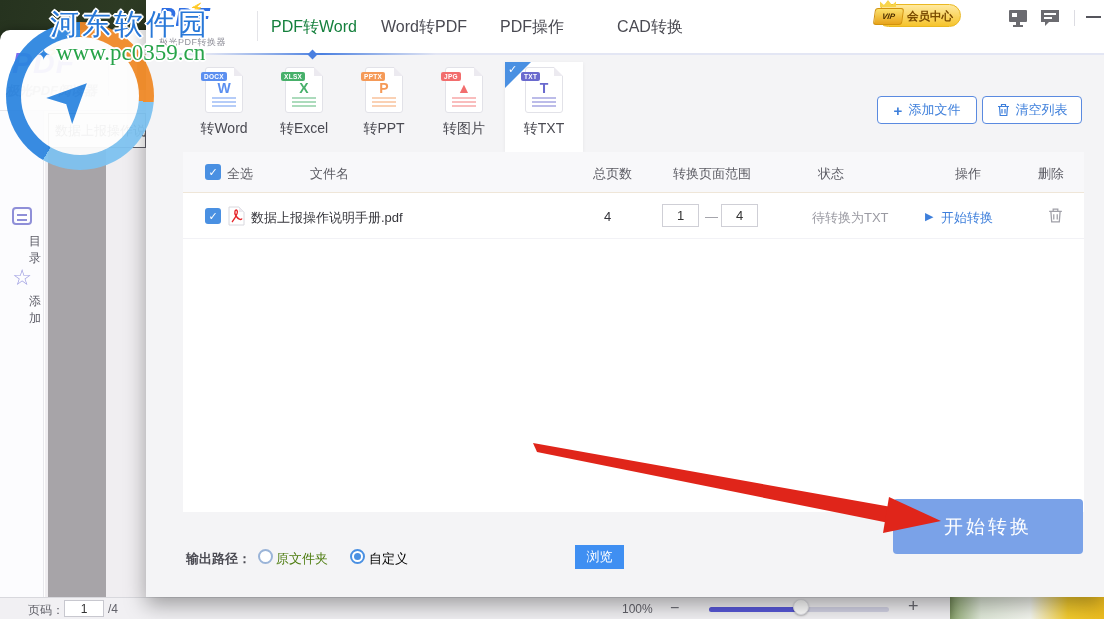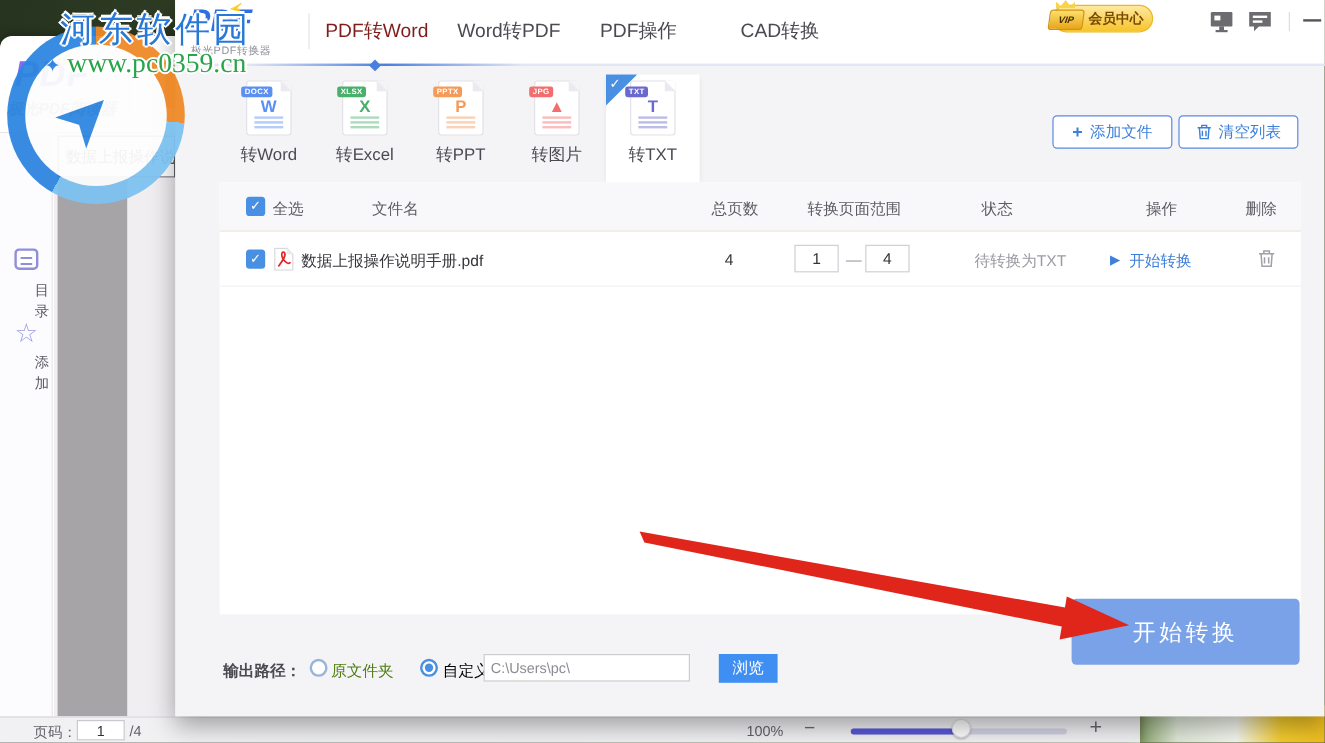--- a/index.html
+++ b/index.html
@@ -42,21 +42,21 @@
         border:1px solid #e2e2e8;box-shadow:0 1px 2px rgba(0,0,0,.25);}
   
   #conv{position:absolute;left:146px;top:0;width:958px;height:597px;background:#f4f4f6;
         box-shadow:0 8px 20px rgba(0,0,0,.35);}
   #c-topbar{position:absolute;left:0;top:0;width:958px;height:55px;background:#fff;}
   .c-logo{position:absolute;left:12px;top:2px;font-size:26px;font-weight:900;font-style:italic;color:#2f6fe4;}
   .c-bolt{position:absolute;left:44px;top:2px;font-size:11px;color:#f5a623;transform:rotate(12deg);}
   .c-sub{position:absolute;left:13px;top:36px;font-size:9px;color:#90909a;letter-spacing:.5px;}
   .c-vsep{position:absolute;left:111px;top:11px;width:1px;height:30px;background:#e4e4e8;}
   .nav-tab{position:absolute;top:0;height:53px;line-height:53px;text-align:center;font-size:16px;color:#4a4a52;cursor:default;}
-  .nav-tab.active{color:#7f1d1d;}
+  .nav-tab.active{color:#15803d;}
   #ind-base{position:absolute;left:0;bottom:0;width:958px;height:2px;background:#e3e6f4;}
   #ind-grad{position:absolute;left:60px;bottom:0;width:230px;height:2px;
         background:linear-gradient(90deg,rgba(74,127,224,0),#4a7fe0,rgba(74,127,224,0));}
   #ind-diamond{position:absolute;left:163px;bottom:-3px;width:7px;height:7px;background:#4a7fe0;transform:rotate(45deg);}
   #vip{position:absolute;left:731px;top:4px;width:84px;height:23px;border-radius:12px;
         background:linear-gradient(#ffe9a0,#f6c42c);border:1px solid #eab822;}
   #vip-badge{position:absolute;left:-4px;top:3px;width:29px;height:17px;border-radius:3px;
         background:linear-gradient(#fbe06a,#e8a41c);border:1px solid #d2930e;transform:skewX(-8deg);
         font-size:8px;font-weight:900;font-style:italic;color:#4a2e00;text-align:center;line-height:16px;}
   #vip-crown{position:absolute;left:2px;top:-5px;width:16px;height:7px;background:#f8d44a;
@@ -106,21 +106,21 @@
   #out-label{left:40px;top:550px;font-weight:bold;color:#4a4a52;}
   .radio{position:absolute;top:549px;width:15px;height:15px;border-radius:50%;background:#fff;}
   #radio-src{left:112px;border:2px solid #9ab4d8;}
   #radio-cus{left:204px;border:2px solid #4a90e2;}
   #radio-cus::after{content:"";position:absolute;left:2px;top:2px;width:7px;height:7px;border-radius:50%;background:#4a90e2;}
   #out-src-label{left:130px;top:550px;color:#4d7c0f;}
   #out-cus-label{left:223px;top:550px;color:#000000;}
   #out-path{position:absolute;left:257px;top:545px;width:172px;height:23px;border:1px solid #ccc;background:#fff;
         font-size:12px;color:#8c8c94;padding:0 0 0 5px;}
   #btn-browse{position:absolute;left:429px;top:545px;width:49px;height:24px;background:#3f8ff2;color:#fff;
-        font-size:13px;display:flex;align-items:center;justify-content:center;margin-left:24px;}
+        font-size:13px;display:flex;align-items:center;justify-content:center;}
   
   #arrow-svg{position:absolute;left:0;top:0;z-index:50;pointer-events:none;}
   #wm{position:absolute;left:0;top:0;z-index:60;pointer-events:none;}
   #wm-circle{position:absolute;left:6px;top:22px;width:148px;height:148px;border-radius:50%;
         background:conic-gradient(from 210deg,#2e86e0 0 150deg,#f08a28 150deg 245deg,#7ec2f0 245deg 360deg);opacity:.95;}
   #wm-inner{position:absolute;left:15px;top:15px;width:118px;height:118px;border-radius:50%;background:#fdfdfd;}
   #wm-arrow{position:absolute;left:28px;top:30px;font-size:52px;color:#2e86e0;transform:rotate(-45deg);font-weight:bold;}
   #wm-star{position:absolute;left:16px;top:8px;font-size:16px;color:#2e86e0;}
   .wm-txt{position:absolute;font-weight:400;white-space:nowrap;
         text-shadow:-2px 0 #fff,2px 0 #fff,0 -2px #fff,0 2px #fff,-1px -1px #fff,1px 1px #fff,1px -1px #fff,-1px 1px #fff;}
@@ -300,21 +300,20 @@
       </div>
     </div>
 
     <div id="big-btn">开始转换</div>
 
     <span class="out" id="out-label">输出路径：</span>
     <div class="radio" id="radio-src"></div>
     <span class="out" id="out-src-label">原文件夹</span>
     <div class="radio" id="radio-cus"></div>
     <span class="out" id="out-cus-label">自定义</span>
-    <input id="out-path" value="C:\Users\pc\" style="">
     <div id="btn-browse">浏览</div>
   </div>
 
   <svg id="arrow-svg" width="1104" height="619">
     <polygon points="533,443 537,452 894,524 897,508" fill="#e0251a"></polygon>
     <polygon points="889,497 941,521 883,533" fill="#e0251a"></polygon>
   </svg>
 
   <div id="wm">
     <div id="wm-circle">

